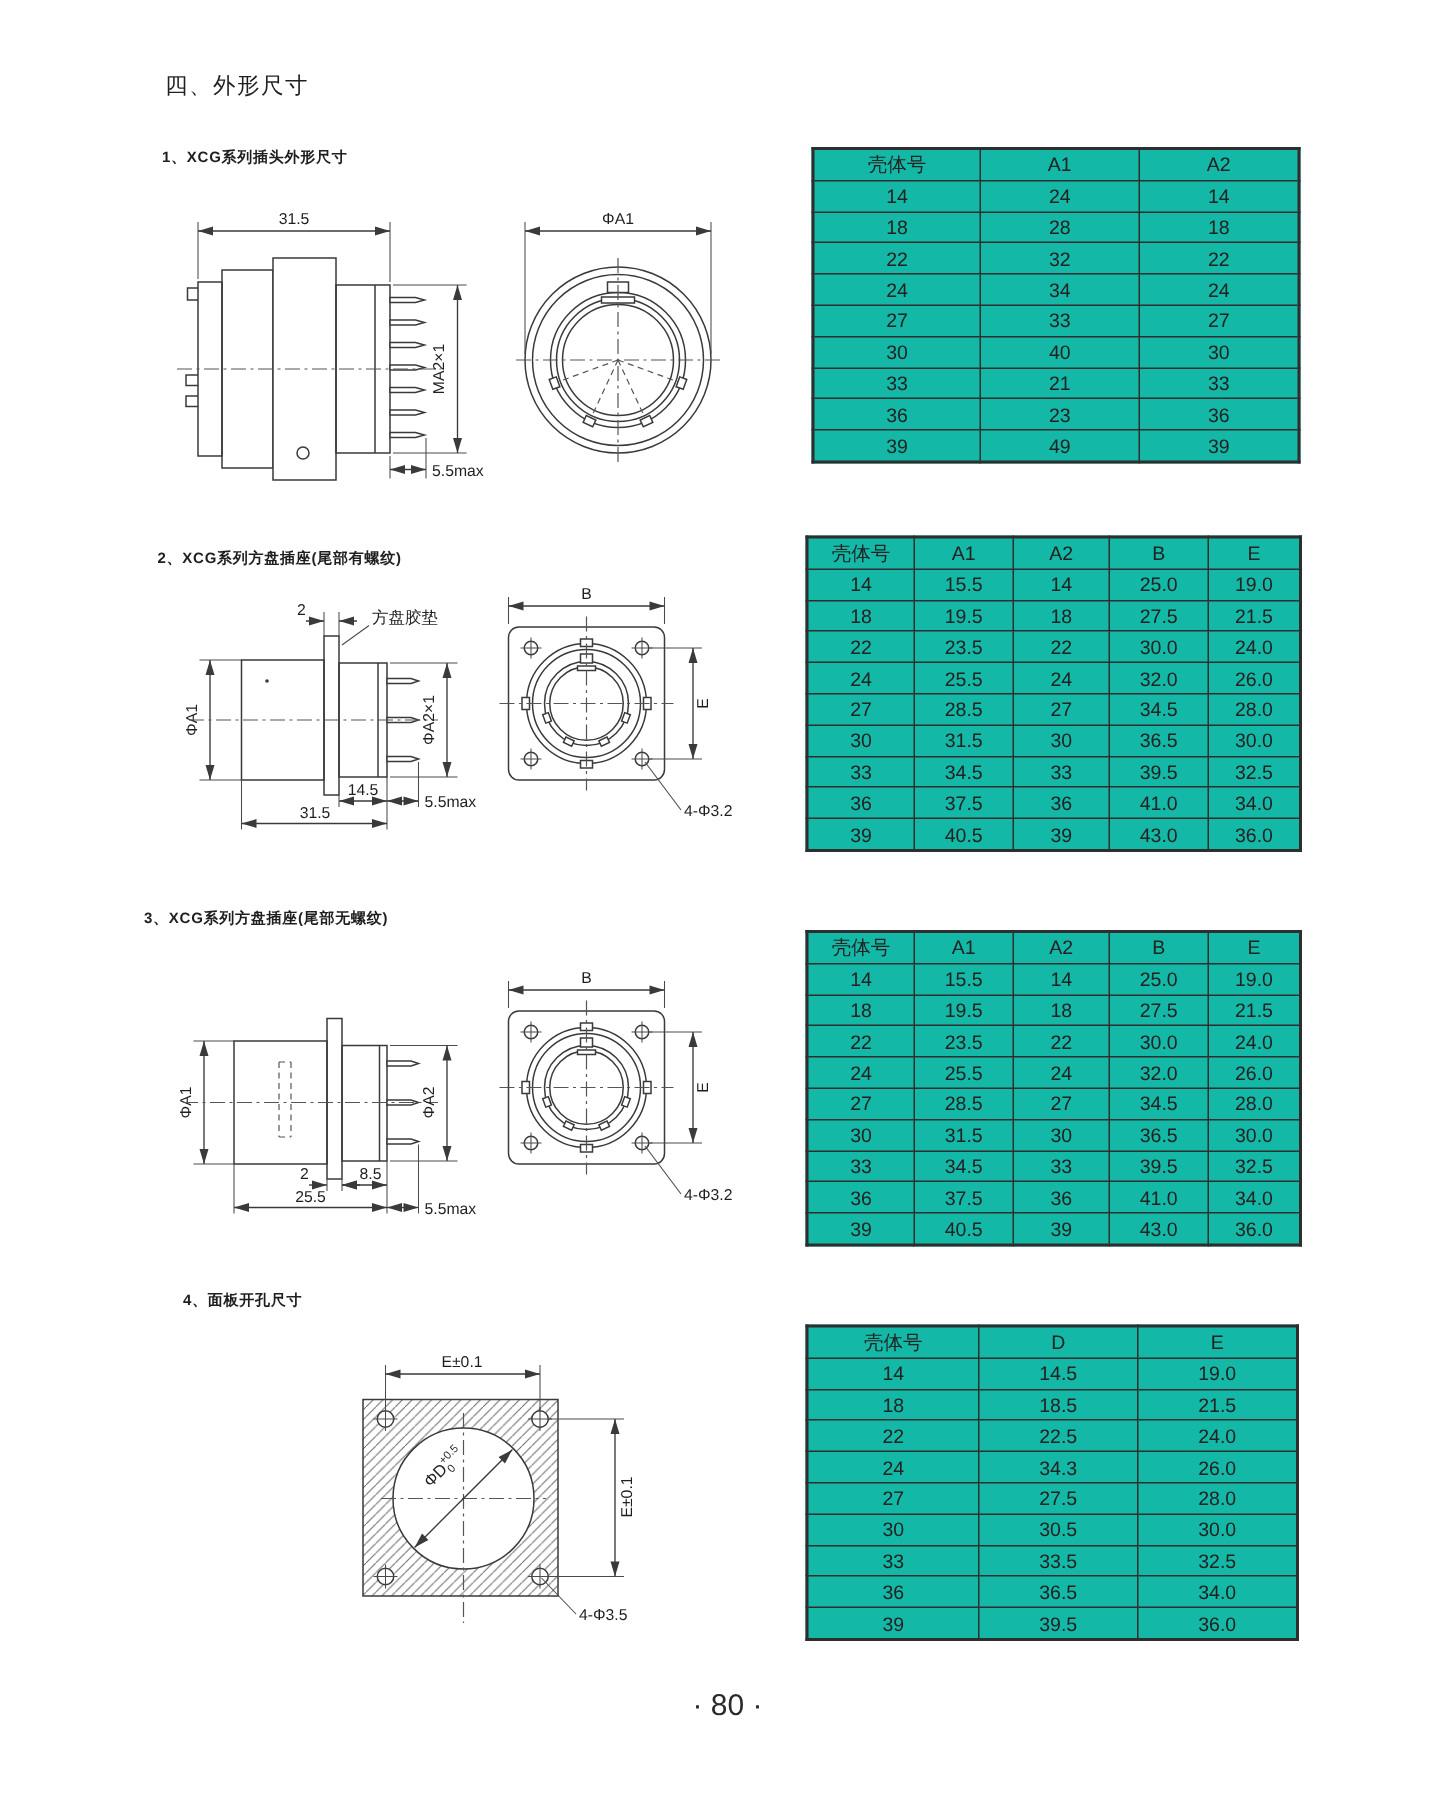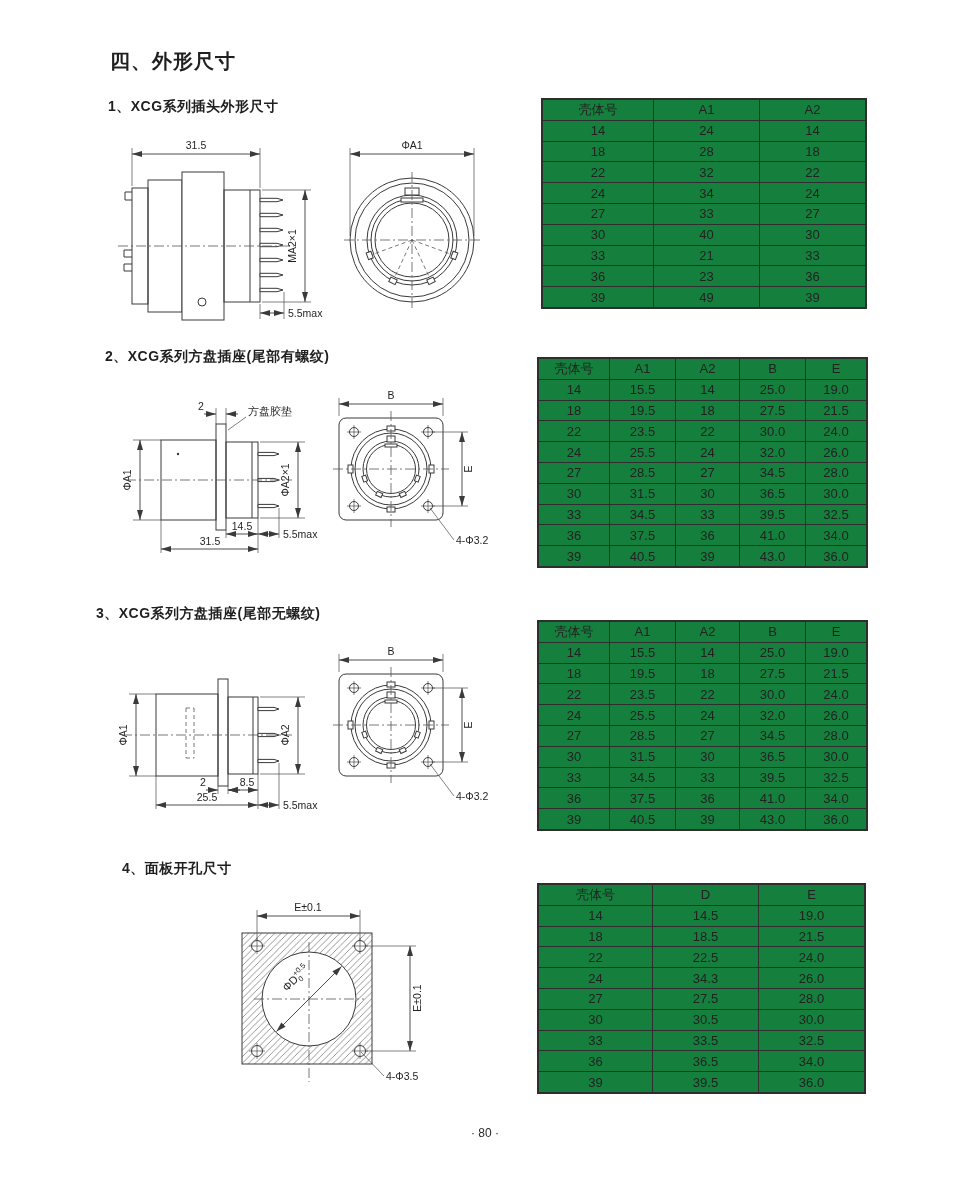--- a/index.html
+++ b/index.html
@@ -1,45 +1,45 @@
 <!DOCTYPE html>
 <html><head>
 <meta charset="utf-8">
 <style>
   html,body{margin:0;padding:0;}
   body{
     width:970px;height:1200px;background:#ffffff;position:relative;
     font-family:"Liberation Sans", sans-serif;color:#1f1f1f;overflow:hidden;
   }
   .abs{position:absolute;}
-  .page-title{left:110px;top:48px;font-size:20px;font-weight:700;letter-spacing:1px;}
-  .sec-head{font-size:14px;font-weight:600;letter-spacing:0.5px;}
+  .page-title{left:110px;top:48px;font-size:15px;font-weight:400;letter-spacing:1px;}
+  .sec-head{font-size:10px;font-weight:600;letter-spacing:0.5px;}
   table.dims{
-    border-collapse:collapse;table-layout:fixed;background:#15803d;
+    border-collapse:collapse;table-layout:fixed;background:#14b8a6;
     border:2px solid #2e2e2e;
   }
   table.dims th, table.dims td{
     border:1px solid #2e2e2e;text-align:center;vertical-align:middle;
     font-size:13px;font-weight:400;height:19.8px;padding:0;color:#222;
   }
   table.t1{width:320px;}
   table.t1 th:nth-child(1){width:110px;}
   table.t1 th:nth-child(2){width:105px;}
   table.t1 th:nth-child(3){width:105px;}
   table.t5{width:323px;}
   table.t5 th:nth-child(1){width:70px;}
   table.t5 th:nth-child(2){width:65px;}
   table.t5 th:nth-child(3){width:63px;}
   table.t5 th:nth-child(4){width:65px;}
   table.t5 th:nth-child(5){width:60px;}
   table.t4{width:323px;}
   table.t4 th:nth-child(1){width:113px;}
   table.t4 th:nth-child(2){width:105px;}
   table.t4 th:nth-child(3){width:105px;}
-  .pageno{left:0;right:0;top:1126px;text-align:center;font-size:12px;color:#2a2a2a;}
+  .pageno{left:0;right:0;top:1126px;text-align:center;font-size:20px;color:#2a2a2a;}
   
   svg text{font-family:"Liberation Sans", sans-serif;fill:#1f1f1f;font-size:10.5px;}
   .ln{stroke:#3a3a3a;fill:none;stroke-width:1;}
   .lnw{stroke:#3a3a3a;fill:#fff;stroke-width:1;}
   .thin{stroke:#4a4a4a;fill:none;stroke-width:0.7;}
   .cl{stroke:#555;fill:none;stroke-width:0.8;stroke-dasharray:10 3 2 3;}
   .dsh{stroke:#555;fill:none;stroke-width:0.8;stroke-dasharray:4 3;}
   .dim{stroke:#3a3a3a;fill:none;stroke-width:0.9;}
 </style>
 </head>
@@ -178,21 +178,21 @@
         <td>36</td>
       </tr>
       <tr>
         <td>39</td>
         <td>49</td>
         <td>39</td>
       </tr>
     </tbody>
   </table>
 
-<div class="abs sec-head" style="left:105px;top:348px;text-align:center;">2、XCG系列方盘插座(尾部有螺纹)</div>
+<div class="abs sec-head" style="left:105px;top:365px;text-align:center;">2、XCG系列方盘插座(尾部有螺纹)</div>
 
 <svg class="abs" style="left:106px;top:390px;" width="400" height="205" viewBox="0 0 400 205">
 
   <g>
     <line class="thin" x1="55" y1="50" x2="27" y2="50"></line>
     <line class="thin" x1="55" y1="130" x2="27" y2="130"></line>
     <line class="dim" x1="34" y1="50" x2="34" y2="130" marker-start="url(#as)" marker-end="url(#ae)"></line>
     <text transform="translate(25,90) rotate(-90)" text-anchor="middle">ΦA1</text>
     <rect class="ln" x="55" y="50" width="55" height="80"></rect>
     <circle cx="72" cy="64" r="1.2" fill="#3a3a3a"></circle>

